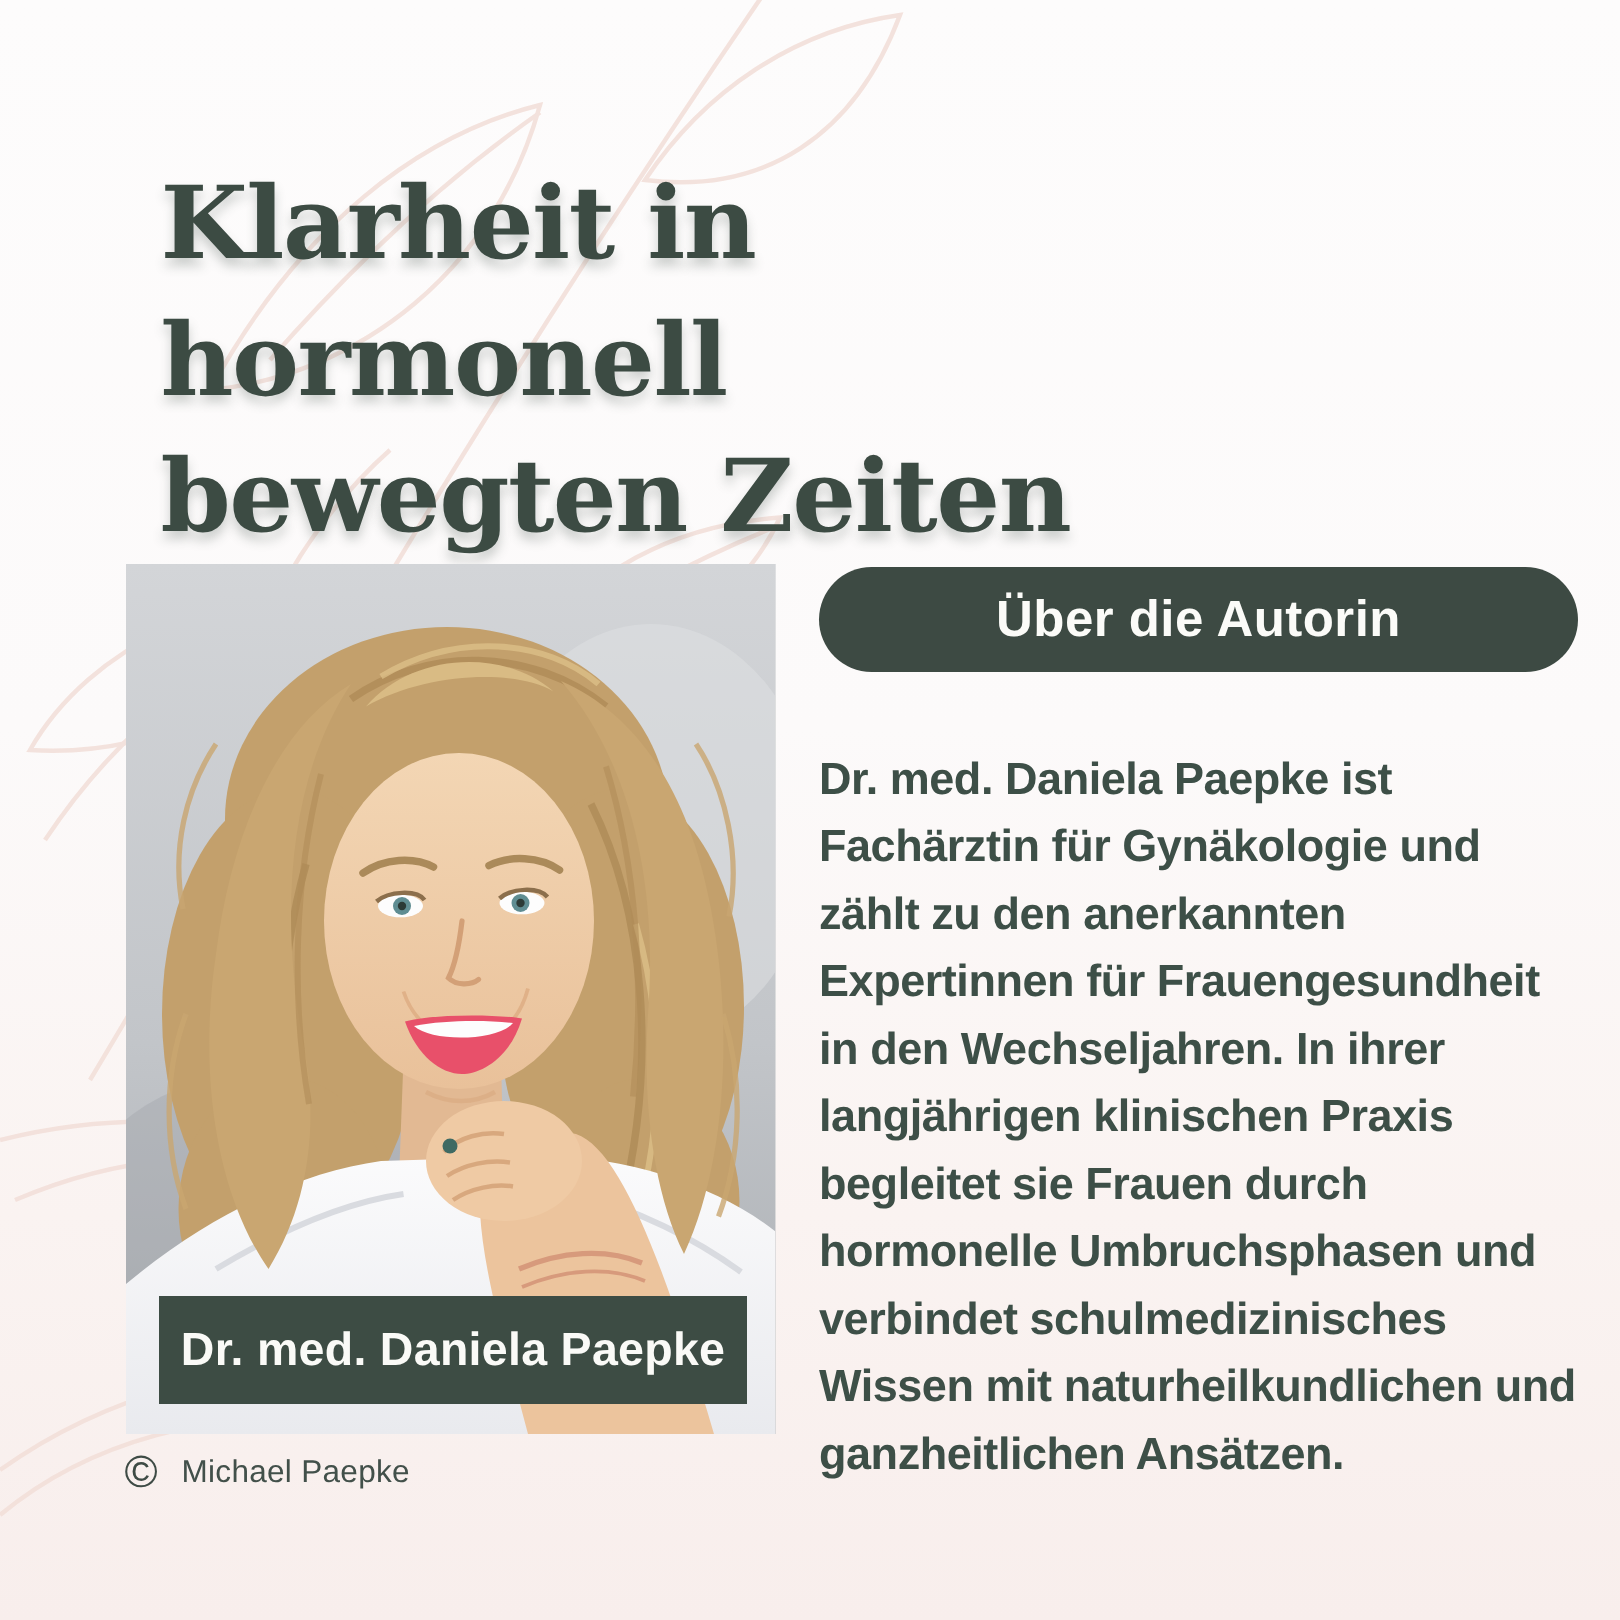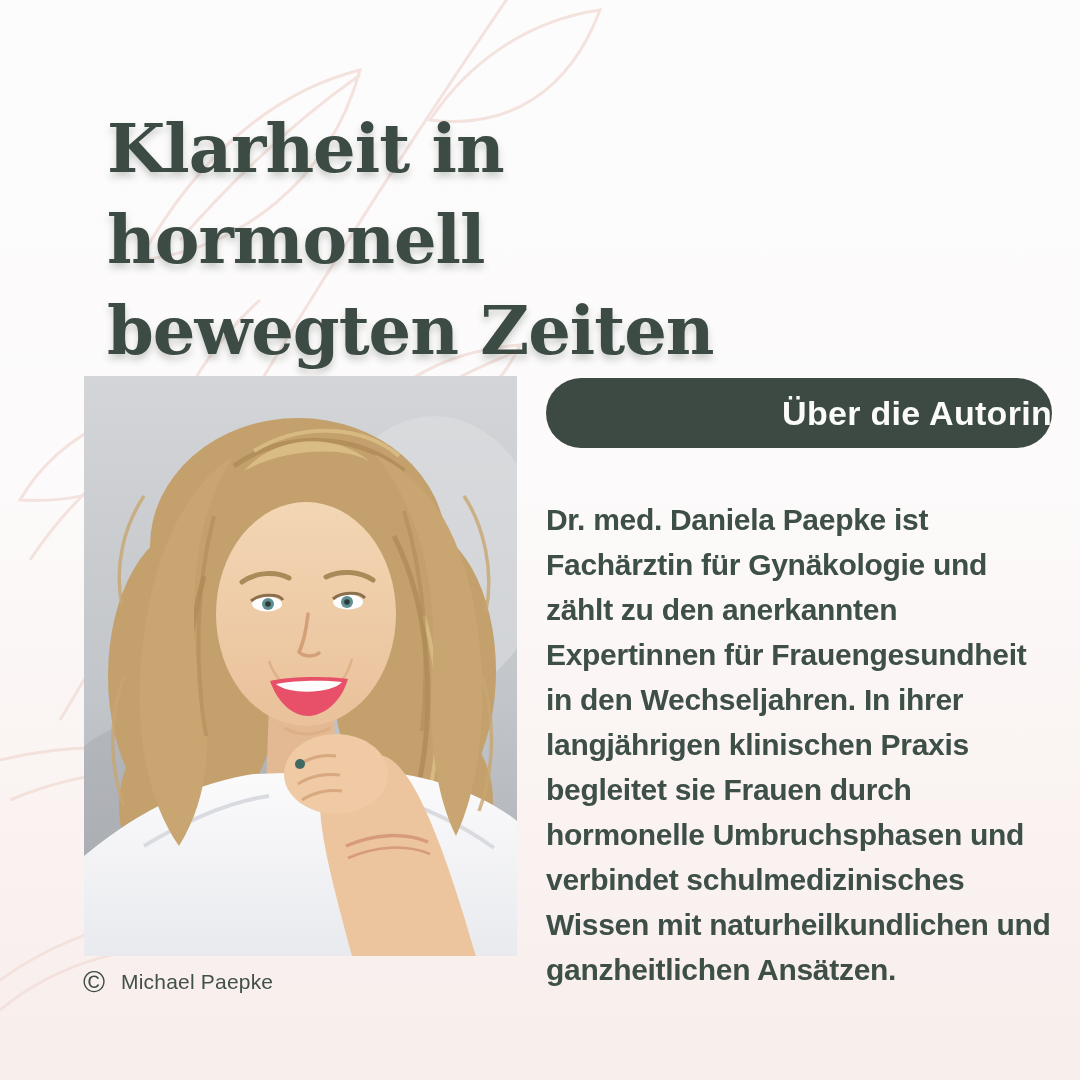--- a/index.html
+++ b/index.html
@@ -28,21 +28,21 @@
     position:absolute;left:22px;top:488px;width:392px;height:72px;
     background:#3d4c44;display:flex;align-items:center;justify-content:center;
   }
   .name-plate span{
     color:#fafaf7;font-weight:700;font-size:31px;letter-spacing:0.2px;
   }
   
   .badge{
     position:absolute;left:546px;top:378px;width:506px;height:70px;
     background:#3d4a43;border-radius:35px;
-    display:flex;align-items:center;justify-content:flex-end;
+    display:flex;align-items:center;justify-content:center;
   }
   .badge span{color:#fbfbf8;font-weight:700;font-size:34px;letter-spacing:0.3px;}
   .bio{
     position:absolute;left:546px;top:467px;width:520px;
     color:#3d4f47;font-weight:700;font-size:30px;line-height:45px;
     letter-spacing:-0.3px;white-space:pre;
   }
   
   .credit{
     position:absolute;left:80px;top:968px;display:flex;align-items:center;gap:13px;
@@ -175,20 +175,23 @@
     </g>
 
     <g stroke="#c9a671" stroke-width="3.5" fill="none" opacity="0.8">
       <path d="M60 120 C 40 150, 30 190, 38 230"></path>
       <path d="M380 120 C 400 150, 410 195, 402 235"></path>
       <path d="M40 300 C 25 340, 25 390, 40 430"></path>
       <path d="M398 300 C 412 345, 410 395, 395 435"></path>
     </g>
   </svg>
 
+  <div class="name-plate">
+    <span>Dr. med. Daniela Paepke</span>
+  </div>
 </div>
 
 <div class="badge">
   <span>Über die Autorin</span>
 </div>
 
 <p class="bio">Dr. med. Daniela Paepke ist
 Fachärztin für Gynäkologie und
 zählt zu den anerkannten
 Expertinnen für Frauengesundheit

